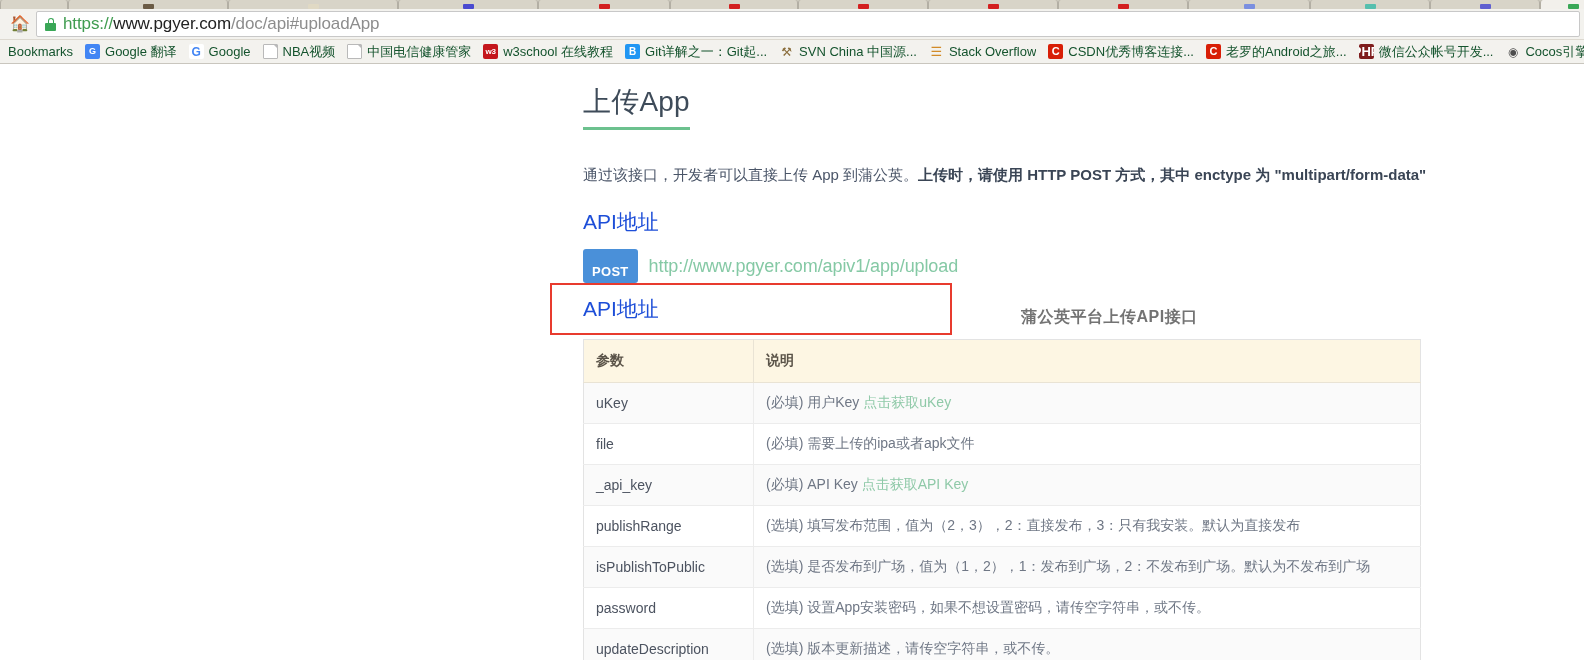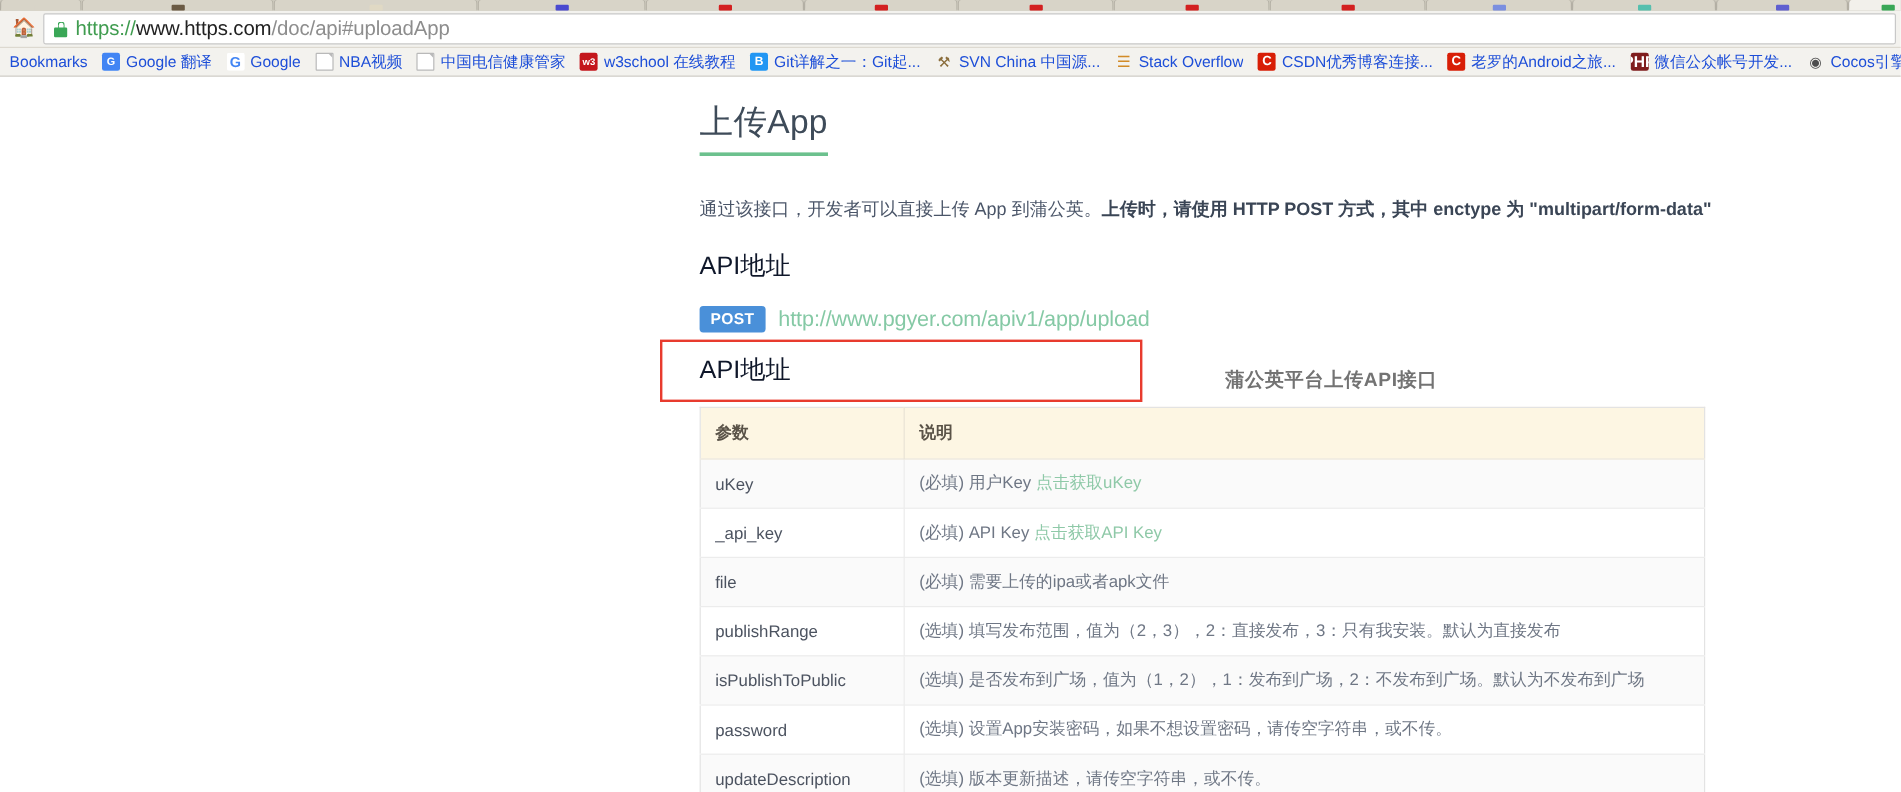--- a/index.html
+++ b/index.html
@@ -110,21 +110,21 @@
   .bm-item {
     display: flex;
     align-items: center;
     height: 20px;
     padding: 0 6px;
     flex: 0 0 auto;
     max-width: 175px;
   }
   .bm-label {
     font-size: 13px;
-    color: #1d4ed8;
+    color: #14532d;
     white-space: nowrap;
     overflow: hidden;
     text-overflow: clip;
     text-align: center;
   }
   .bm-icon {
     width: 15px; height: 15px;
     margin-right: 5px;
     flex: 0 0 auto;
     display: flex; align-items: center; justify-content: center;
@@ -184,36 +184,36 @@
     color: #4a5568;
     line-height: 1.6;
     white-space: nowrap;
   }
   p#intro .b { font-weight: bold; color: #3a4555; }
 
   h2.section-heading {
     margin: 21px 0 0 0;
     font-size: 21px;
     font-weight: 400;
-    color: #0f172a;
+    color: #1d4ed8;
     line-height: 1.3;
   }
 
   #api-block {
     margin-top: 16px;
     display: flex;
     align-items: center;
     height: 30px;
   }
   #post-badge {
     background: #4a90d9;
     color: #ffffff;
     font-size: 13px;
     font-weight: bold;
-    padding: 4px 9px 5px 9px;
+    padding: 16px 9px 5px 9px;
     border-radius: 3px;
     line-height: 1;
     letter-spacing: 0.3px;
   }
   #api-url {
     margin-left: 11px;
     font-size: 18px;
     color: #85c9a5;
     letter-spacing: -0.1px;
     text-align: right;
@@ -330,21 +330,21 @@
   <div id="nav-bar">
     <div id="home-button">
       <span class="home-glyph">🏠</span>
     </div>
     <div id="omnibox">
       <span class="lock-icon">
         <span class="shackle"></span>
           <span class="body"></span>
       </span>
       <span id="url-text">
-        <span class="scheme">https://</span><span class="host">www.https.com</span><span class="path">/doc/api#uploadApp</span>
+        <span class="scheme">https://</span><span class="host">www.pgyer.com</span><span class="path">/doc/api#uploadApp</span>
       </span>
     </div>
   </div>
 
   <div id="bookmarks-bar">
       <div class="bm-item">
         <span class="bm-label">Bookmarks</span>
       </div>
       <div class="bm-item">
         <span class="bm-icon ic-gtrans">G</span>
@@ -420,26 +420,26 @@
           <th class="col-param">参数</th>
           <th>说明</th>
         </tr>
       </thead>
       <tbody id="params-tbody">
           <tr>
             <td class="col-param">uKey</td>
             <td><span class="note">(必填) 用户Key </span><a class="inline-link" href="#">点击获取uKey</a></td>
           </tr>
           <tr>
+            <td class="col-param">file</td>
+            <td><span class="note">(必填) 需要上传的ipa或者apk文件</span></td>
+          </tr>
+          <tr>
             <td class="col-param">_api_key</td>
             <td><span class="note">(必填) API Key </span><a class="inline-link" href="#">点击获取API Key</a></td>
-          </tr>
-          <tr>
-            <td class="col-param">file</td>
-            <td><span class="note">(必填) 需要上传的ipa或者apk文件</span></td>
           </tr>
           <tr>
             <td class="col-param">publishRange</td>
             <td><span class="note">(选填) 填写发布范围，值为（2，3），2：直接发布，3：只有我安装。默认为直接发布</span></td>
           </tr>
           <tr>
             <td class="col-param">isPublishToPublic</td>
             <td><span class="note">(选填) 是否发布到广场，值为（1，2），1：发布到广场，2：不发布到广场。默认为不发布到广场</span></td>
           </tr>
           <tr>

